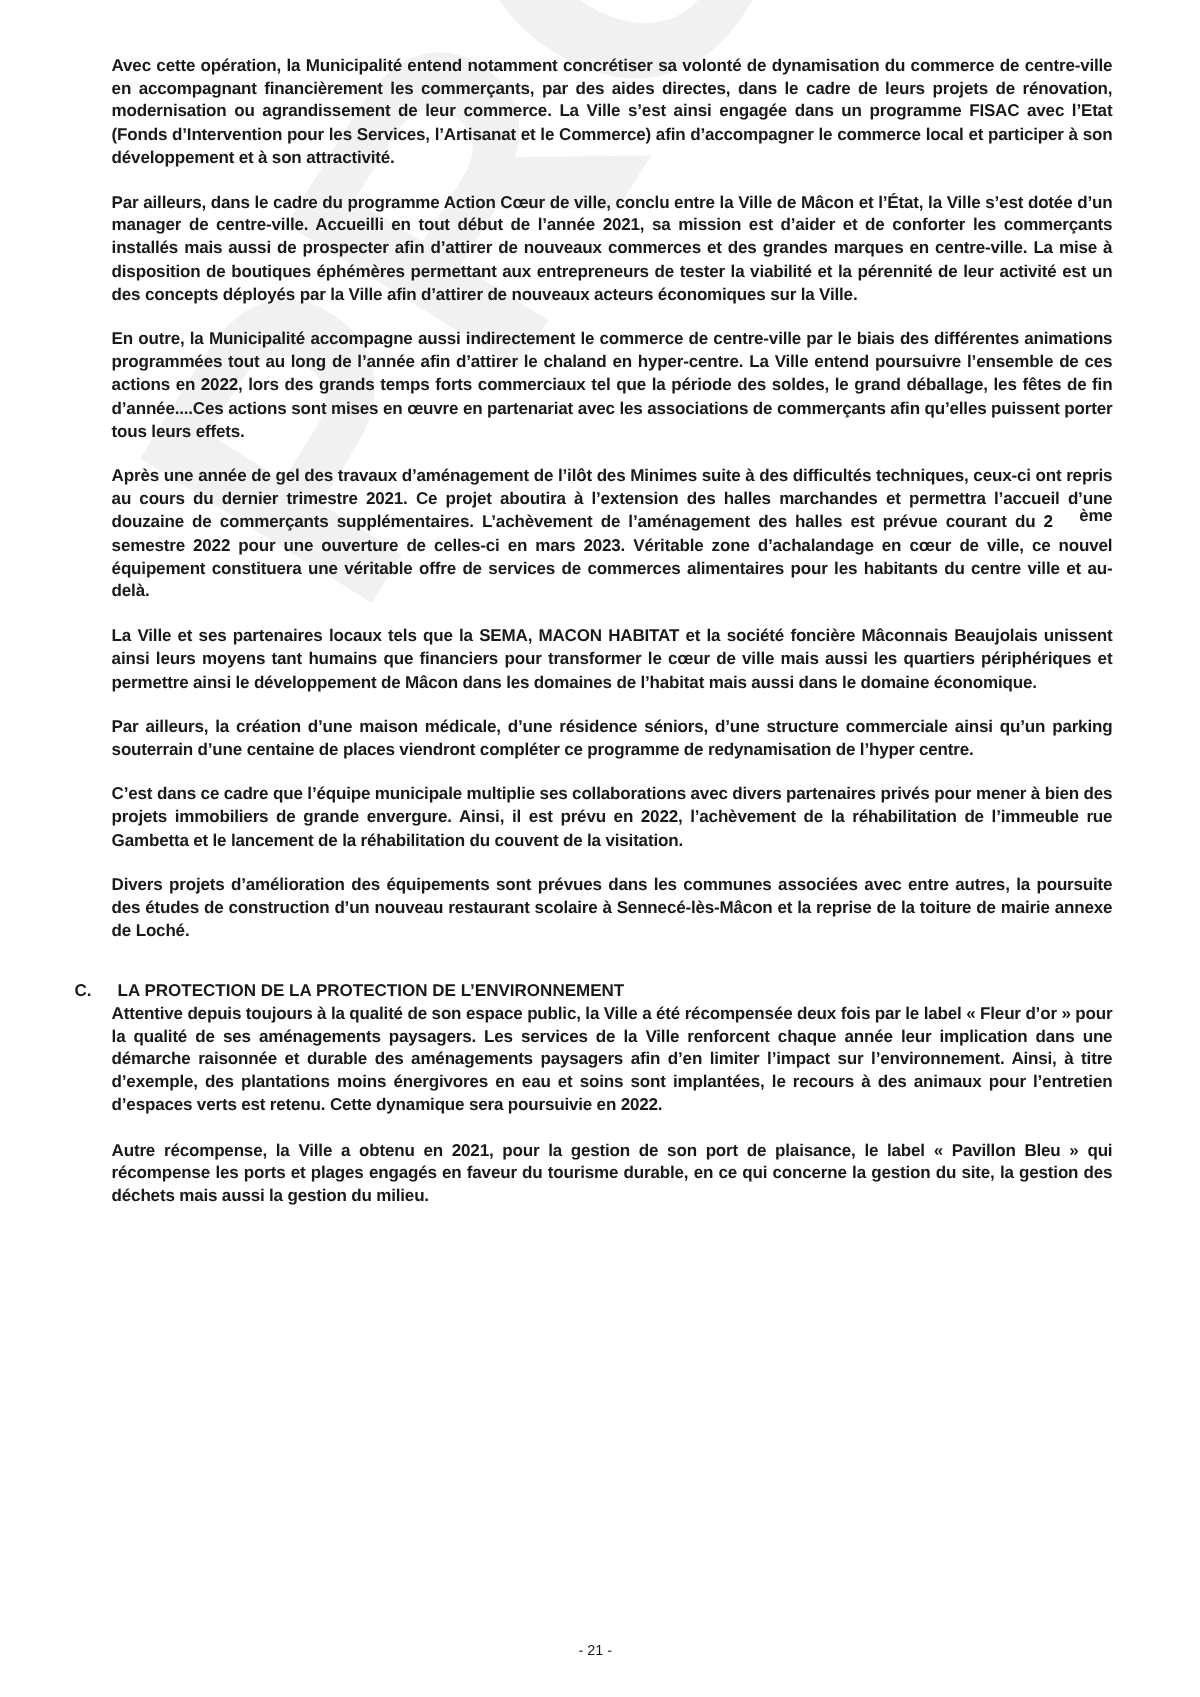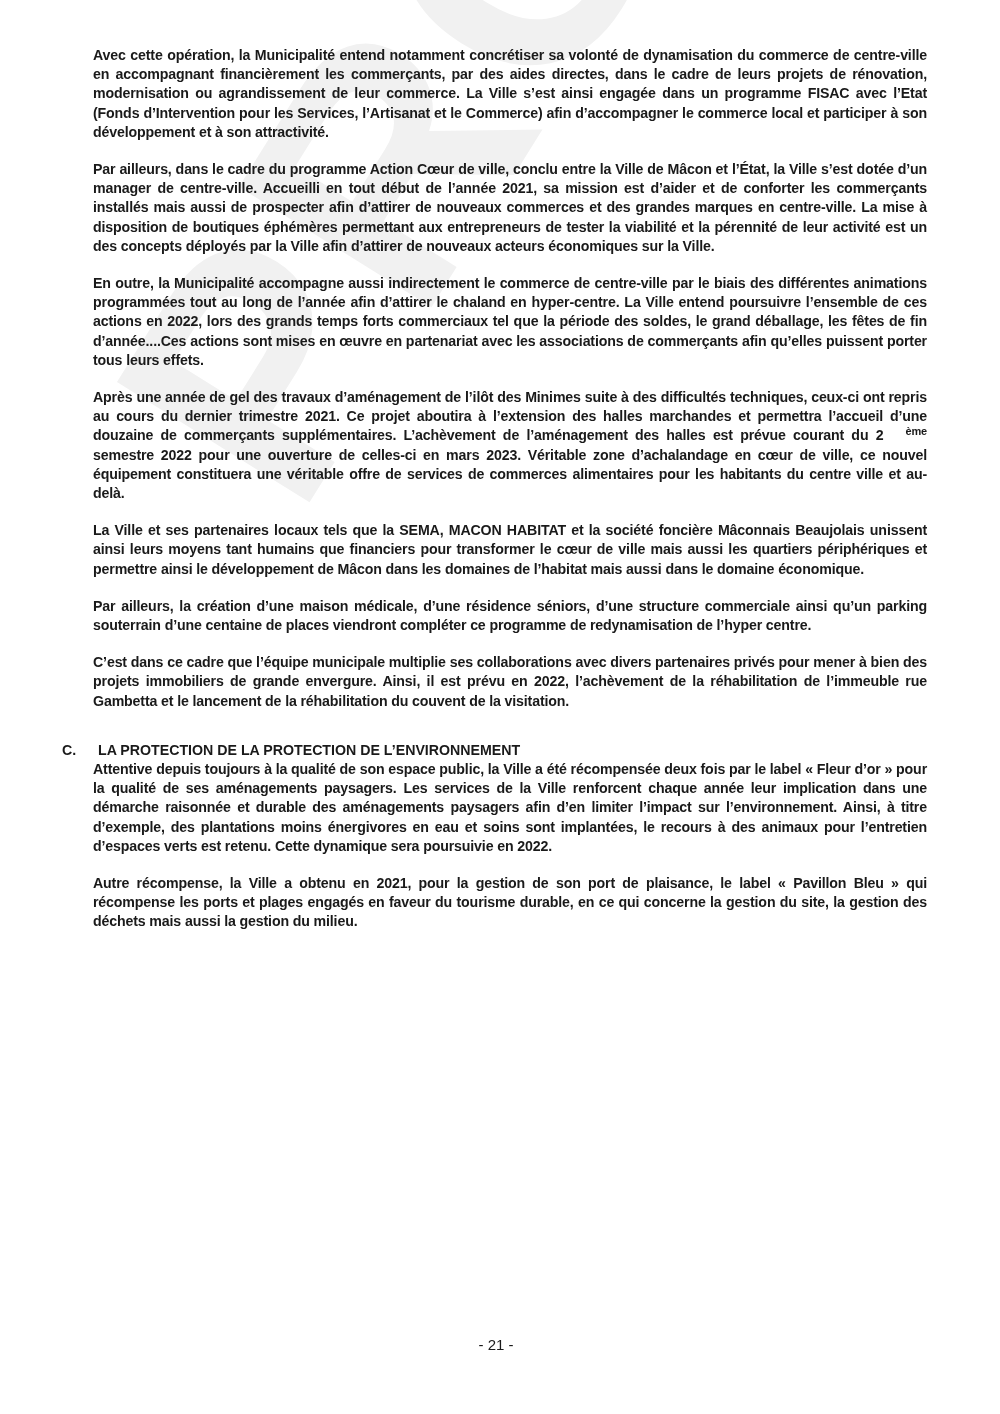--- a/index.html
+++ b/index.html
@@ -28,35 +28,35 @@
       font-size: 14.2px;
       line-height: 19.2px;
       color: #1a1a1a;
     }
     .content p {
       margin: 0 0 18px 12px;
       text-align: justify;
       letter-spacing: -0.15px;
       font-weight: bold;
     }
-    .content p sup { font-size: 11px; line-height: 0; padding-left: 22px; }
+    .content p sup { font-size: 14px; line-height: 0; padding-left: 22px; }
     .section-heading {
       margin: 30px 0 0 -19px;
       font-weight: bold;
       font-size: 14.2px;
       line-height: 19px;
       display: flex;
     }
     .section-heading .letter { width: 36px; }
     .p-env-first { margin-top: 44px !important; }
     .page-number {
-      position: absolute; left: 0; width: 992px; top: 1336px;
+      position: absolute; left: 0; width: 992px; top: 1368px;
       text-align: center;
       font-family: "Liberation Sans", sans-serif;
-      font-size: 15px;
+      font-size: 12px;
       color: #1a1a1a;
       z-index: 1;
     }
   </style>
 </head>
 <body>
 
 <div class="page">
 
   <div class="watermark">PROJET</div>
@@ -65,20 +65,21 @@
 
     <p>Avec cette opération, la Municipalité entend notamment concrétiser sa volonté de dynamisation du commerce de centre-ville en accompagnant financièrement les commerçants, par des aides directes, dans le cadre de leurs projets de rénovation, modernisation ou agrandissement de leur commerce. La Ville s’est ainsi engagée dans un programme FISAC avec l’Etat (Fonds d’Intervention pour les Services, l’Artisanat et le Commerce) afin d’accompagner le commerce local et participer à son développement et à son attractivité.</p>
     <p>Par ailleurs, dans le cadre du programme Action Cœur de ville, conclu entre la Ville de Mâcon et l’État, la Ville s’est dotée d’un manager de centre-ville. Accueilli en tout début de l’année 2021, sa mission est d’aider et de conforter les commerçants installés mais aussi de prospecter afin d’attirer de nouveaux commerces et des grandes marques en centre-ville. La mise à disposition de boutiques éphémères permettant aux entrepreneurs de tester la viabilité et la pérennité de leur activité est un des concepts déployés par la Ville afin d’attirer de nouveaux acteurs économiques sur la Ville.</p>
     <p>En outre, la Municipalité accompagne aussi indirectement le commerce de centre-ville par le biais des différentes animations programmées tout au long de l’année afin d’attirer le chaland en hyper-centre. La Ville entend poursuivre l’ensemble de ces actions en 2022, lors des grands temps forts commerciaux tel que la période des soldes, le grand déballage, les fêtes de fin d’année....Ces actions sont mises en œuvre en partenariat avec les associations de commerçants afin qu’elles puissent porter tous leurs effets.</p>
 
     <p><span>Après une année de gel des travaux d’aménagement de l’ilôt des Minimes suite à des difficultés techniques, ceux-ci ont repris au cours du dernier trimestre 2021. Ce projet aboutira à l’extension des halles marchandes et permettra l’accueil d’une douzaine de commerçants supplémentaires. L’achèvement de l’aménagement des halles est prévue courant du 2</span><sup>ème</sup><span> semestre 2022 pour une ouverture de celles-ci en mars 2023. Véritable zone d’achalandage en cœur de ville, ce nouvel équipement constituera une véritable offre de services de commerces alimentaires pour les habitants du centre ville et au-delà.</span></p>
 
     <p>La Ville et ses partenaires locaux tels que la SEMA, MACON HABITAT et la société foncière Mâconnais Beaujolais unissent ainsi leurs moyens tant humains que financiers pour transformer le cœur de ville mais aussi les quartiers périphériques et permettre ainsi le développement de Mâcon dans les domaines de l’habitat mais aussi dans le domaine économique.</p>
     <p>Par ailleurs, la création d’une maison médicale, d’une résidence séniors, d’une structure commerciale ainsi qu’un parking souterrain d’une centaine de places viendront compléter ce programme de redynamisation de l’hyper centre.</p>
     <p>C’est dans ce cadre que l’équipe municipale multiplie ses collaborations avec divers partenaires privés pour mener à bien des projets immobiliers de grande envergure. Ainsi, il est prévu en 2022, l’achèvement de la réhabilitation de l’immeuble rue Gambetta et le lancement de la réhabilitation du couvent de la visitation.</p>
+    <p>Divers projets d’amélioration des équipements sont prévues dans les communes associées avec entre autres, la poursuite des études de construction d’un nouveau restaurant scolaire à Sennecé-lès-Mâcon et la reprise de la toiture de mairie annexe de Loché.</p>
 
     <div class="section-heading">
       <span class="letter">C.</span>
       <span>LA PROTECTION DE LA PROTECTION DE L’ENVIRONNEMENT</span>
     </div>
 
     <p>Attentive depuis toujours à la qualité de son espace public, la Ville a été récompensée deux fois par le label « Fleur d’or » pour la qualité de ses aménagements paysagers. Les services de la Ville renforcent chaque année leur implication dans une démarche raisonnée et durable des aménagements paysagers afin d’en limiter l’impact sur l’environnement. Ainsi, à titre d’exemple, des plantations moins énergivores en eau et soins sont implantées, le recours à des animaux pour l’entretien d’espaces verts est retenu. Cette dynamique sera poursuivie en 2022.</p>
     <p>Autre récompense, la Ville a obtenu en 2021, pour la gestion de son port de plaisance, le label « Pavillon Bleu » qui récompense les ports et plages engagés en faveur du tourisme durable, en ce qui concerne la gestion du site, la gestion des déchets mais aussi la gestion du milieu.</p>
 
   </div>

